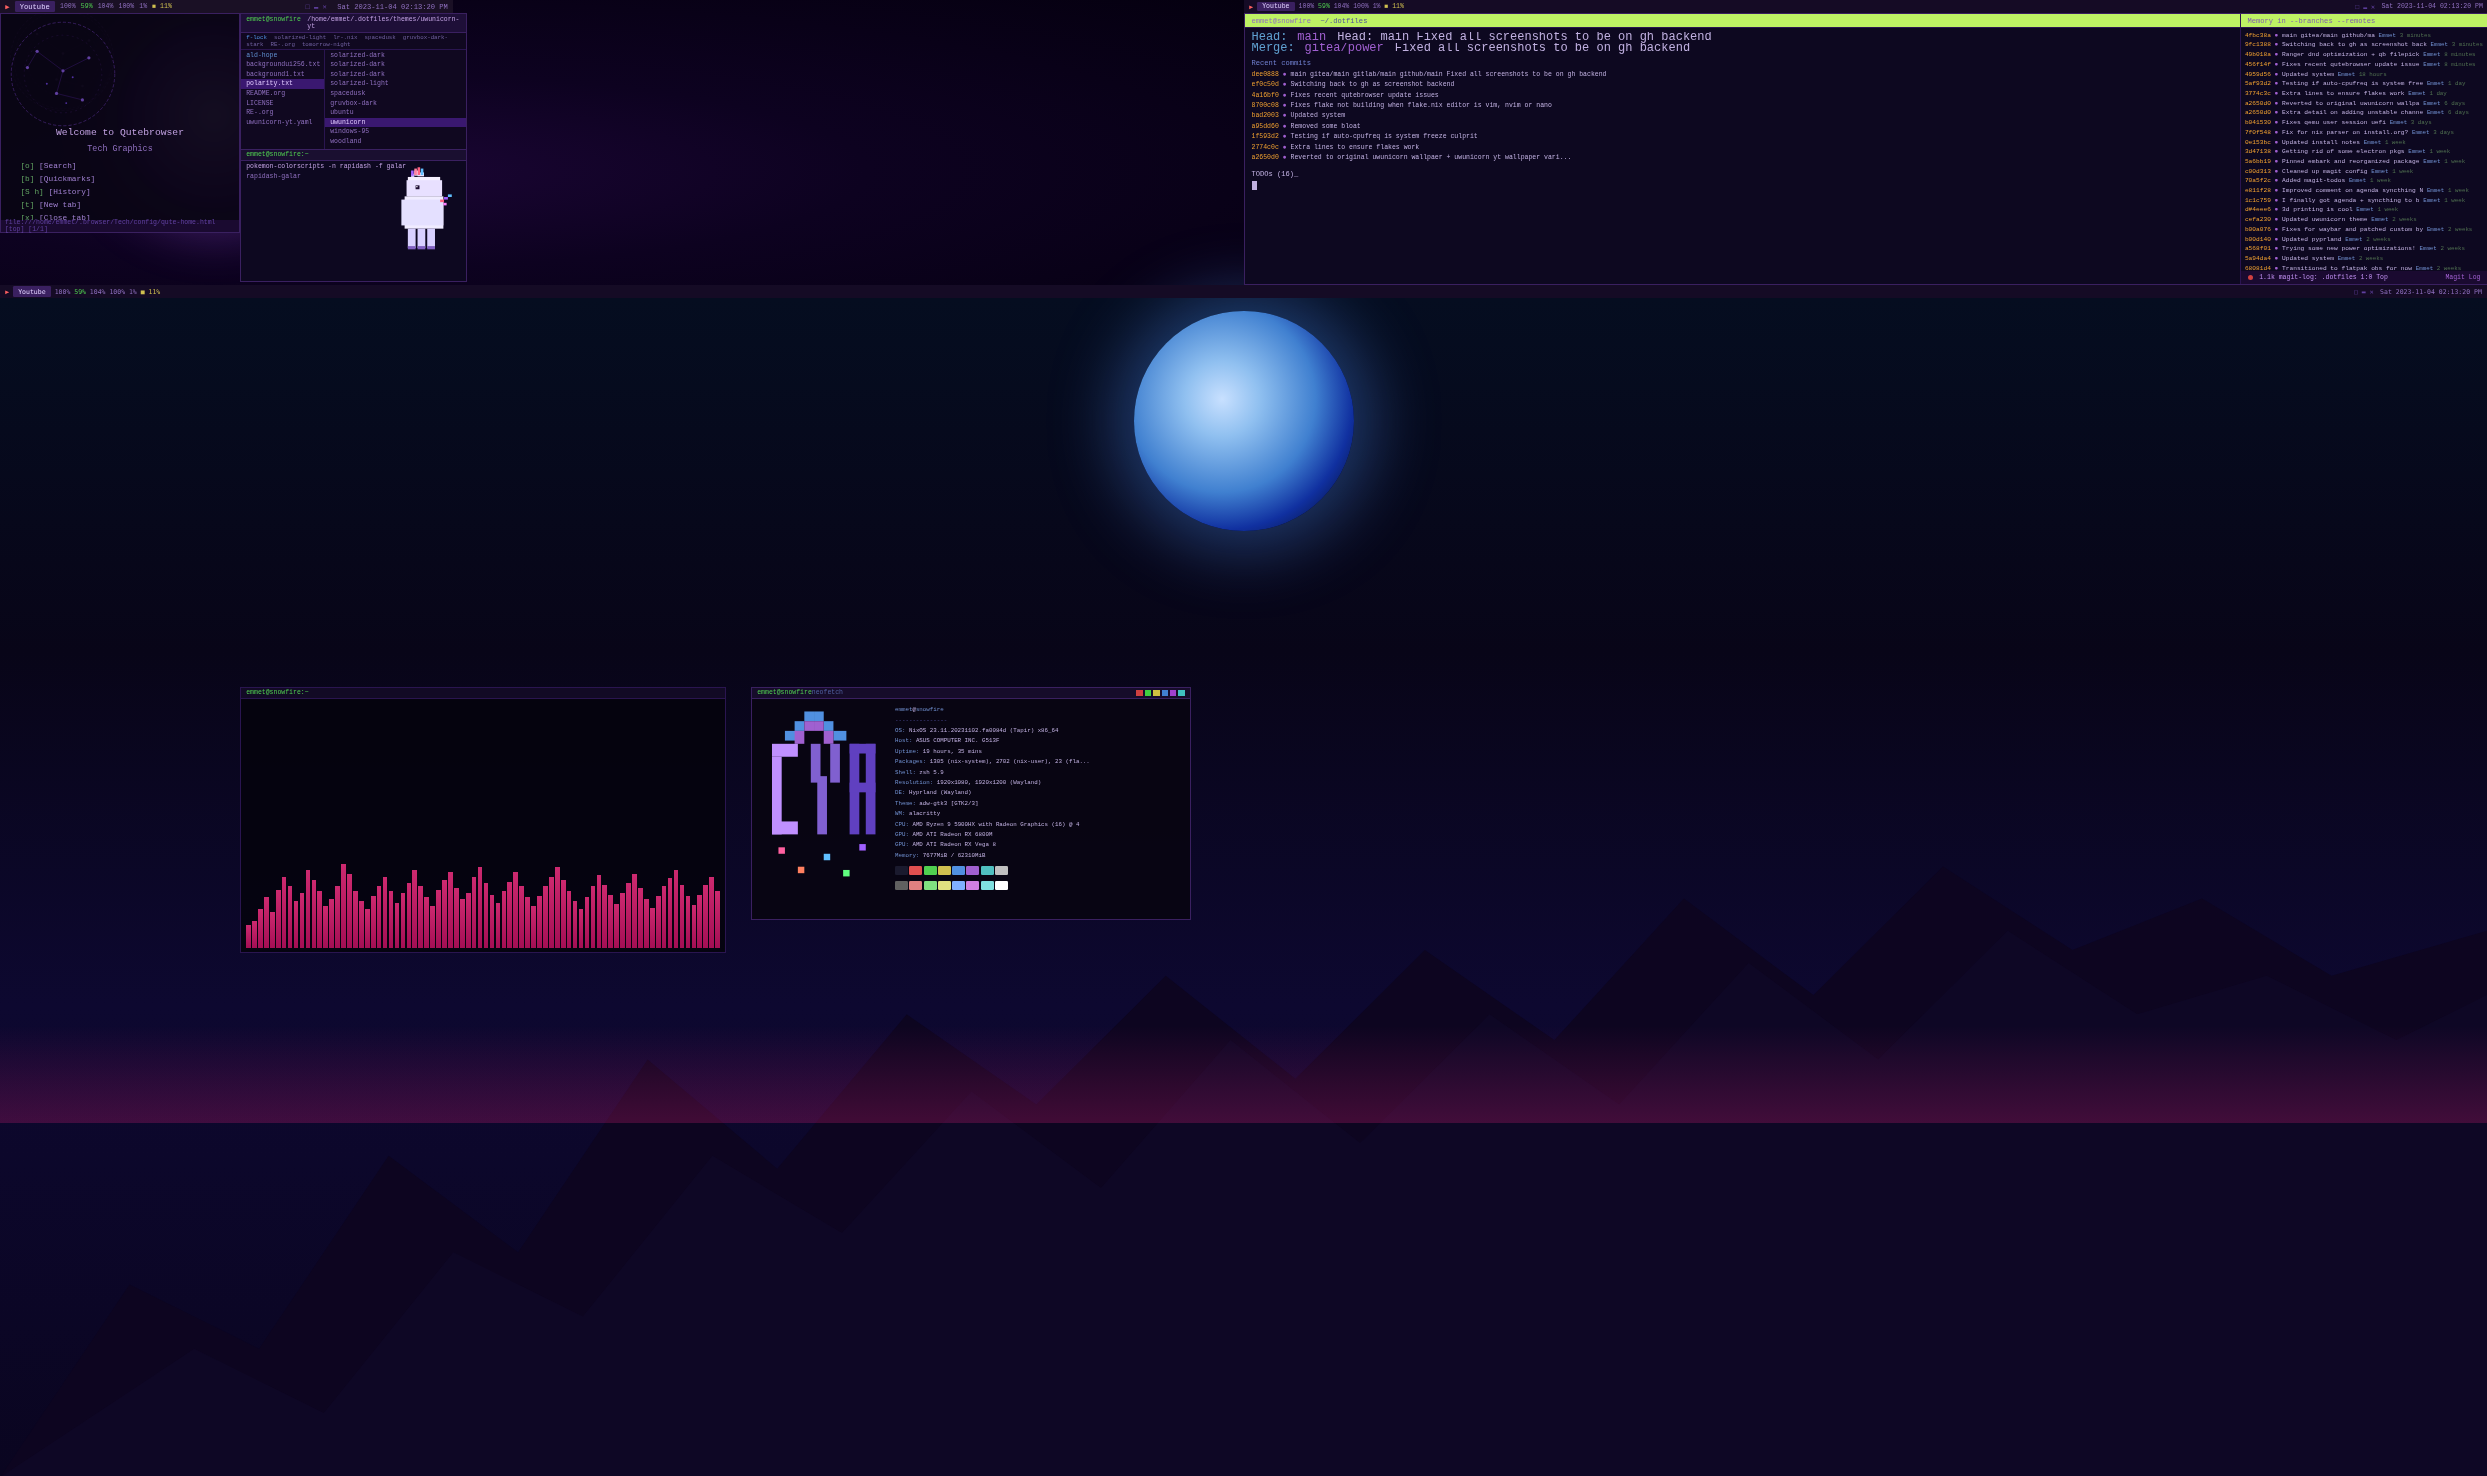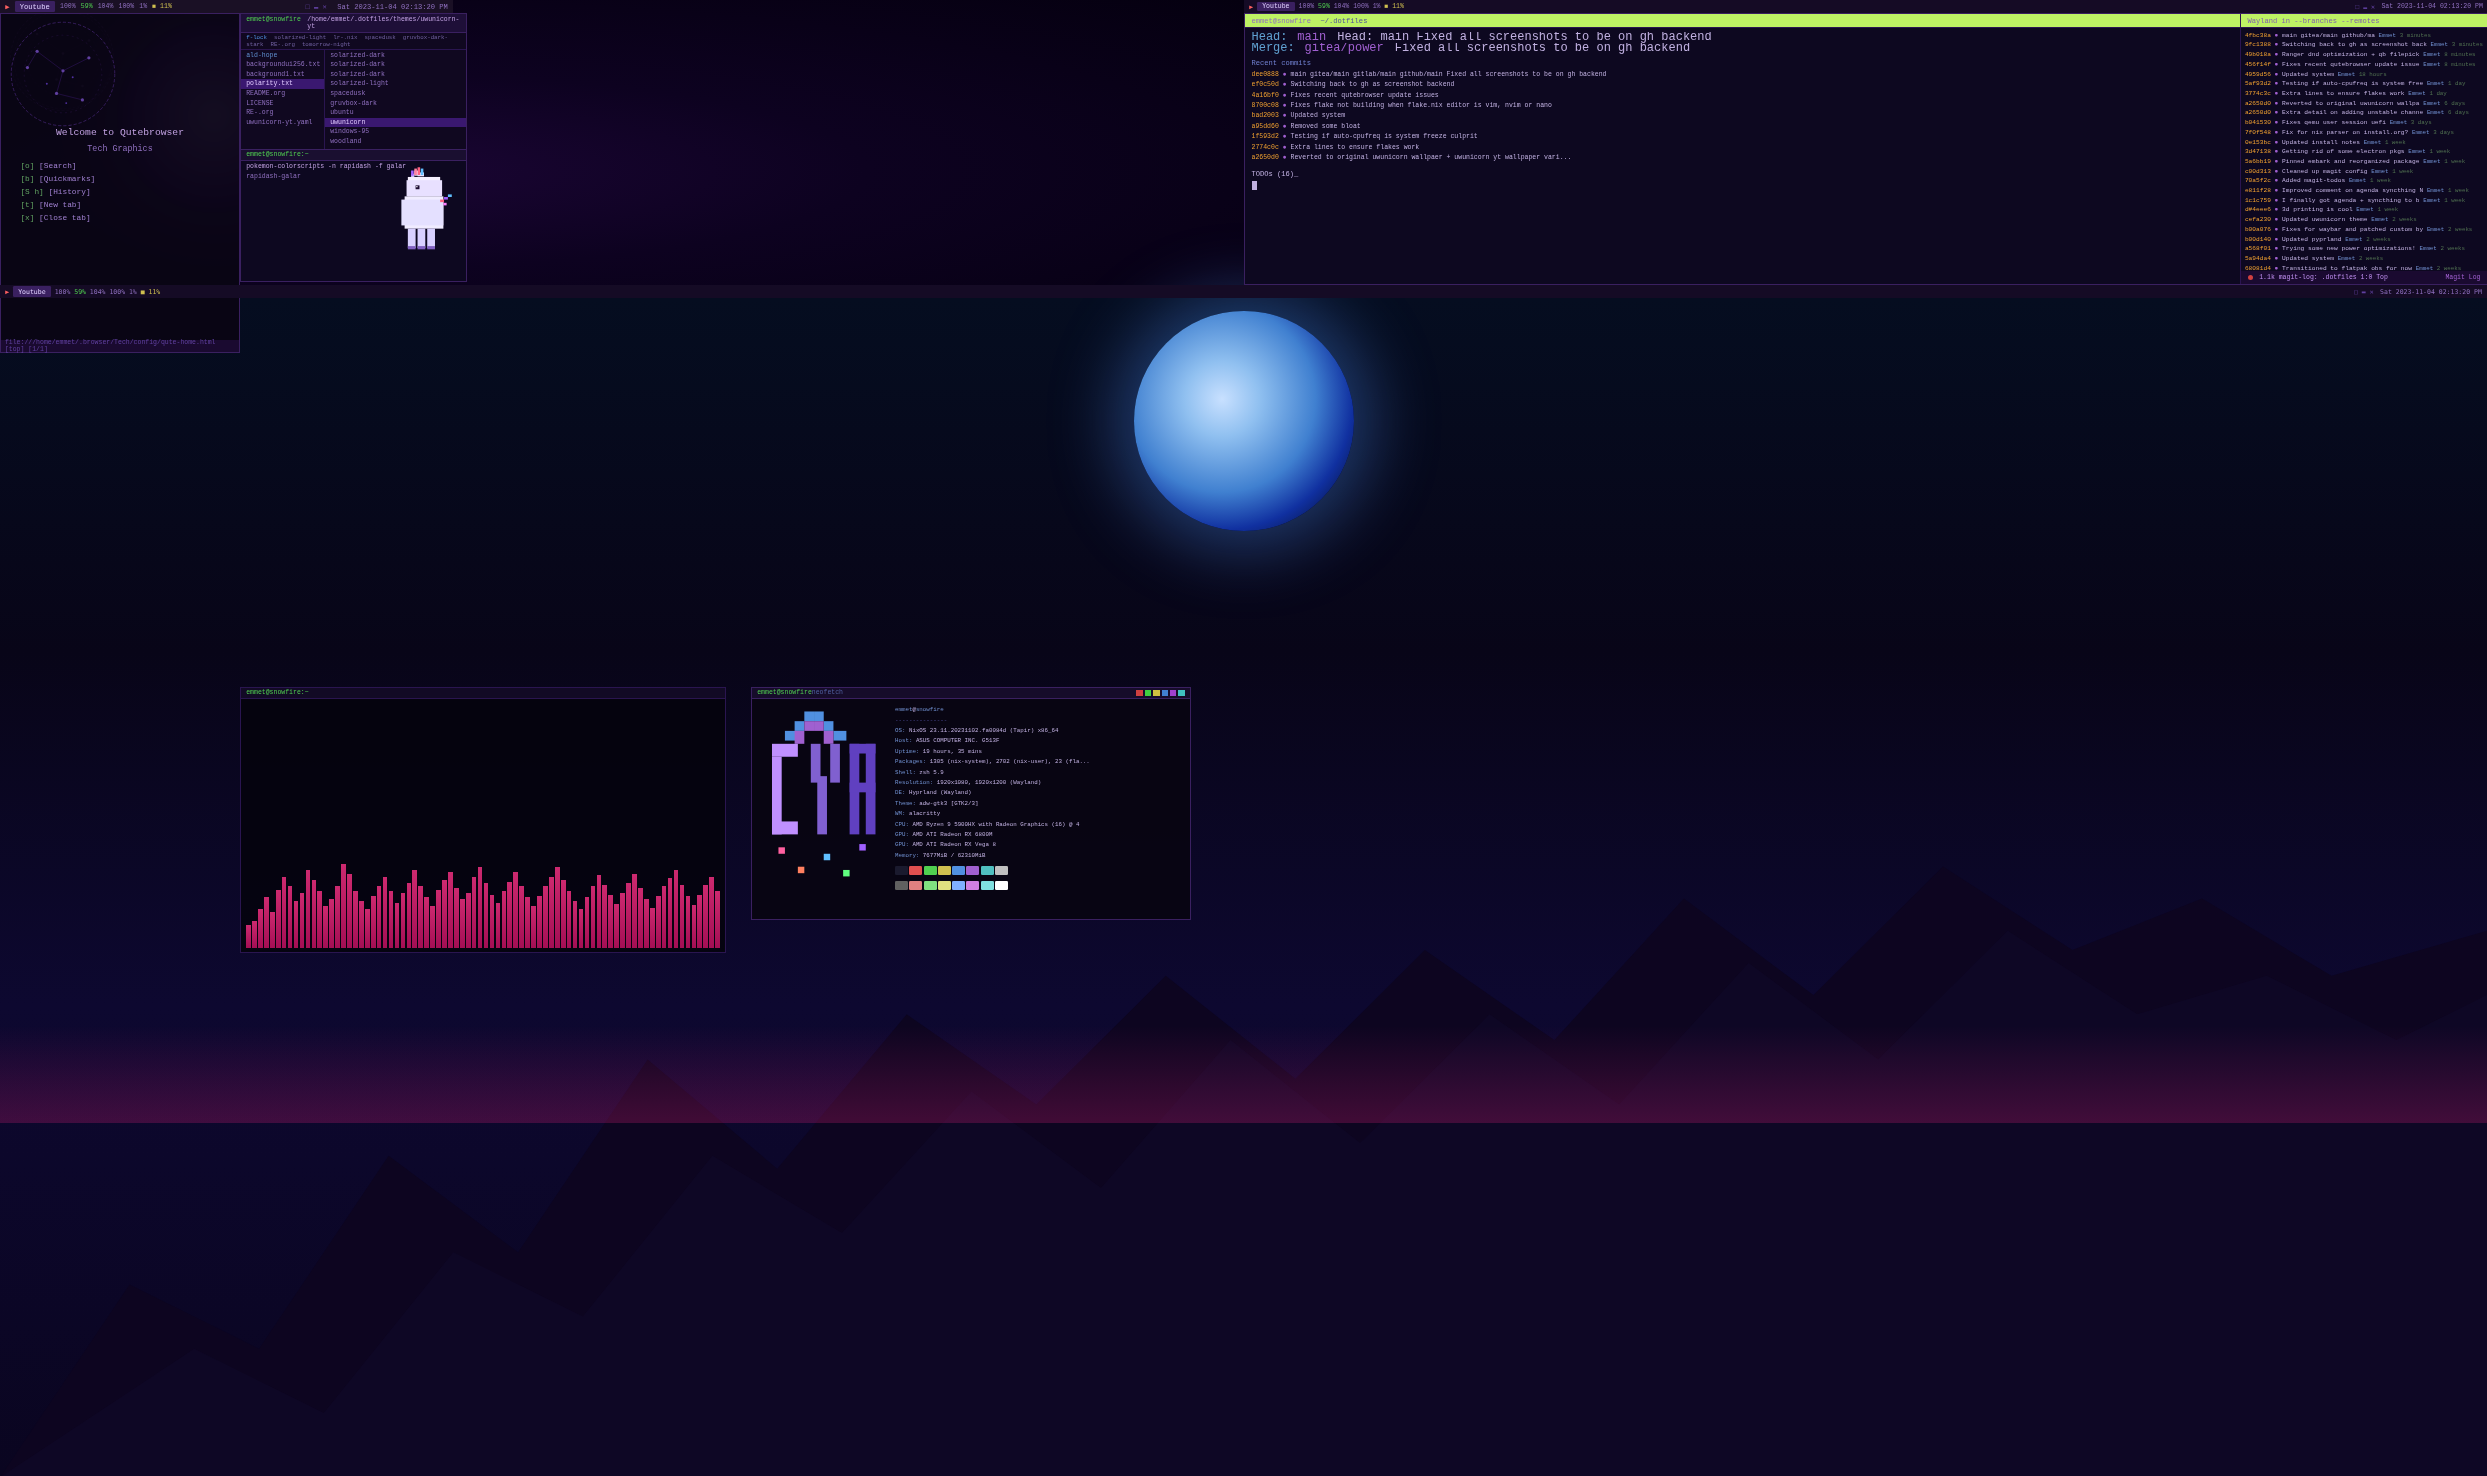--- a/index.html
+++ b/index.html
@@ -68,21 +68,21 @@
     }
     .status-item {
       color: #9070c0;
       font-size: 6.5px;
     }
 
     
     .qute-panel {
       position: absolute;
       top: 13px; left: 0;
-      width: 240px; height: 340px;
+      width: 240px; height: 220px;
       background: rgba(10,5,20,0.95);
       color: #c8b0e8;
       font-size: 8.4px;
       border: 0.6px solid #3a2060;
     }
     .qute-panel .welcome-text {
       position: absolute;
       top: 113px;
       left: 0; right: 0;
       text-align: center;
@@ -603,21 +603,21 @@
       <div style="margin-top:6.5px;">
         <div class="todo-line">TODOs (16)_</div>
         <div style="display:inline-block;width:5.2px;height:9px;background:#c0b0e0;vertical-align:middle;margin-top:2.6px;"></div>
       </div>
     </div>
 
   </div>
 
   <div class="git-log">
     <div class="git-header">
-      <span>Wayland in --branches --remotes</span>
+      <span>Memory in --branches --remotes</span>
     </div>
     <div class="git-log-inner">
       <div class="log-line"><span class="lh">4fbc38a</span> <span class="lb">●</span> <span class="lm">main gitea/main github/ma</span> <span class="la">Emmet</span> <span class="lt">3 minutes</span></div>
       <div class="log-line"><span class="lh">9fc1388</span> <span class="lb">●</span> <span class="lm">Switching back to gh as screenshot back</span> <span class="la">Emmet</span> <span class="lt">3 minutes</span></div>
       <div class="log-line"><span class="lh">49b018a</span> <span class="lb">●</span> <span class="lm">Ranger dnd optimization + qb filepick</span> <span class="la">Emmet</span> <span class="lt">8 minutes</span></div>
       <div class="log-line"><span class="lh">456f14f</span> <span class="lb">●</span> <span class="lm">Fixes recent qutebrowser update issue</span> <span class="la">Emmet</span> <span class="lt">8 minutes</span></div>
       <div class="log-line"><span class="lh">4959d56</span> <span class="lb">●</span> <span class="lm">Updated system</span> <span class="la">Emmet</span> <span class="lt">18 hours</span></div>
       <div class="log-line"><span class="lh">5af93d2</span> <span class="lb">●</span> <span class="lm">Testing if auto-cpufreq is system free</span> <span class="la">Emmet</span> <span class="lt">1 day</span></div>
       <div class="log-line"><span class="lh">3774c3c</span> <span class="lb">●</span> <span class="lm">Extra lines to ensure flakes work</span> <span class="la">Emmet</span> <span class="lt">1 day</span></div>
       <div class="log-line"><span class="lh">a2650d0</span> <span class="lb">●</span> <span class="lm">Reverted to original uwunicorn wallpa</span> <span class="la">Emmet</span> <span class="lt">6 days</span></div>

